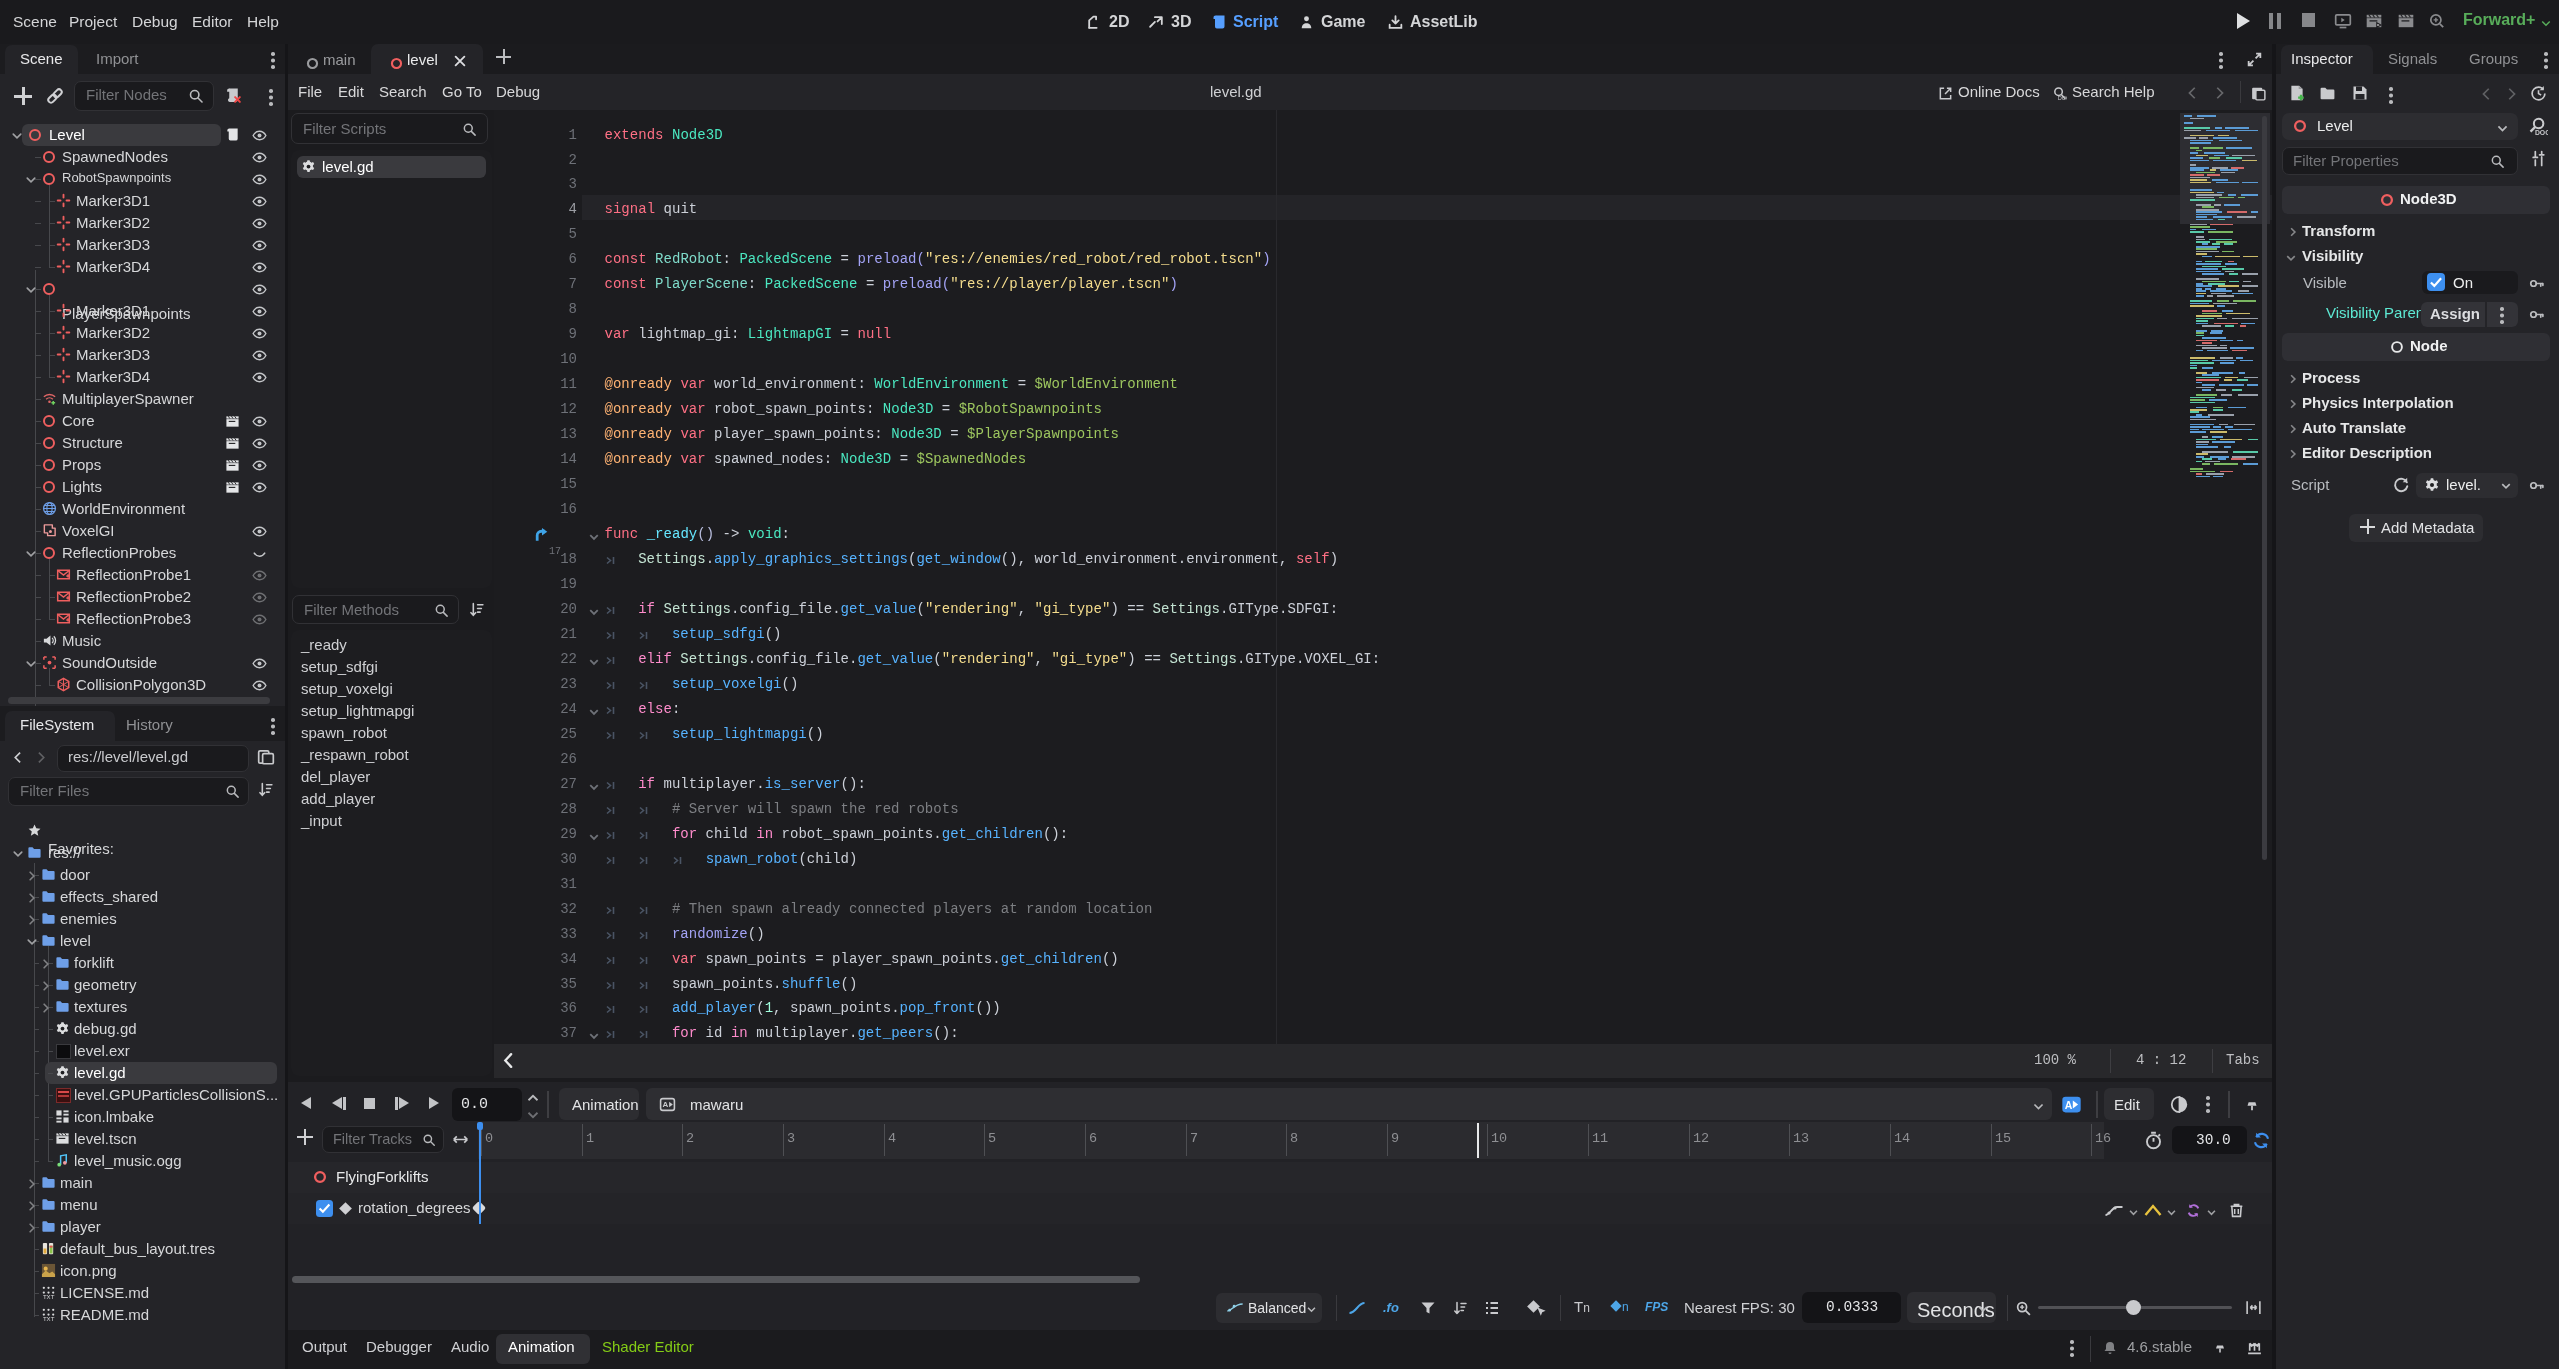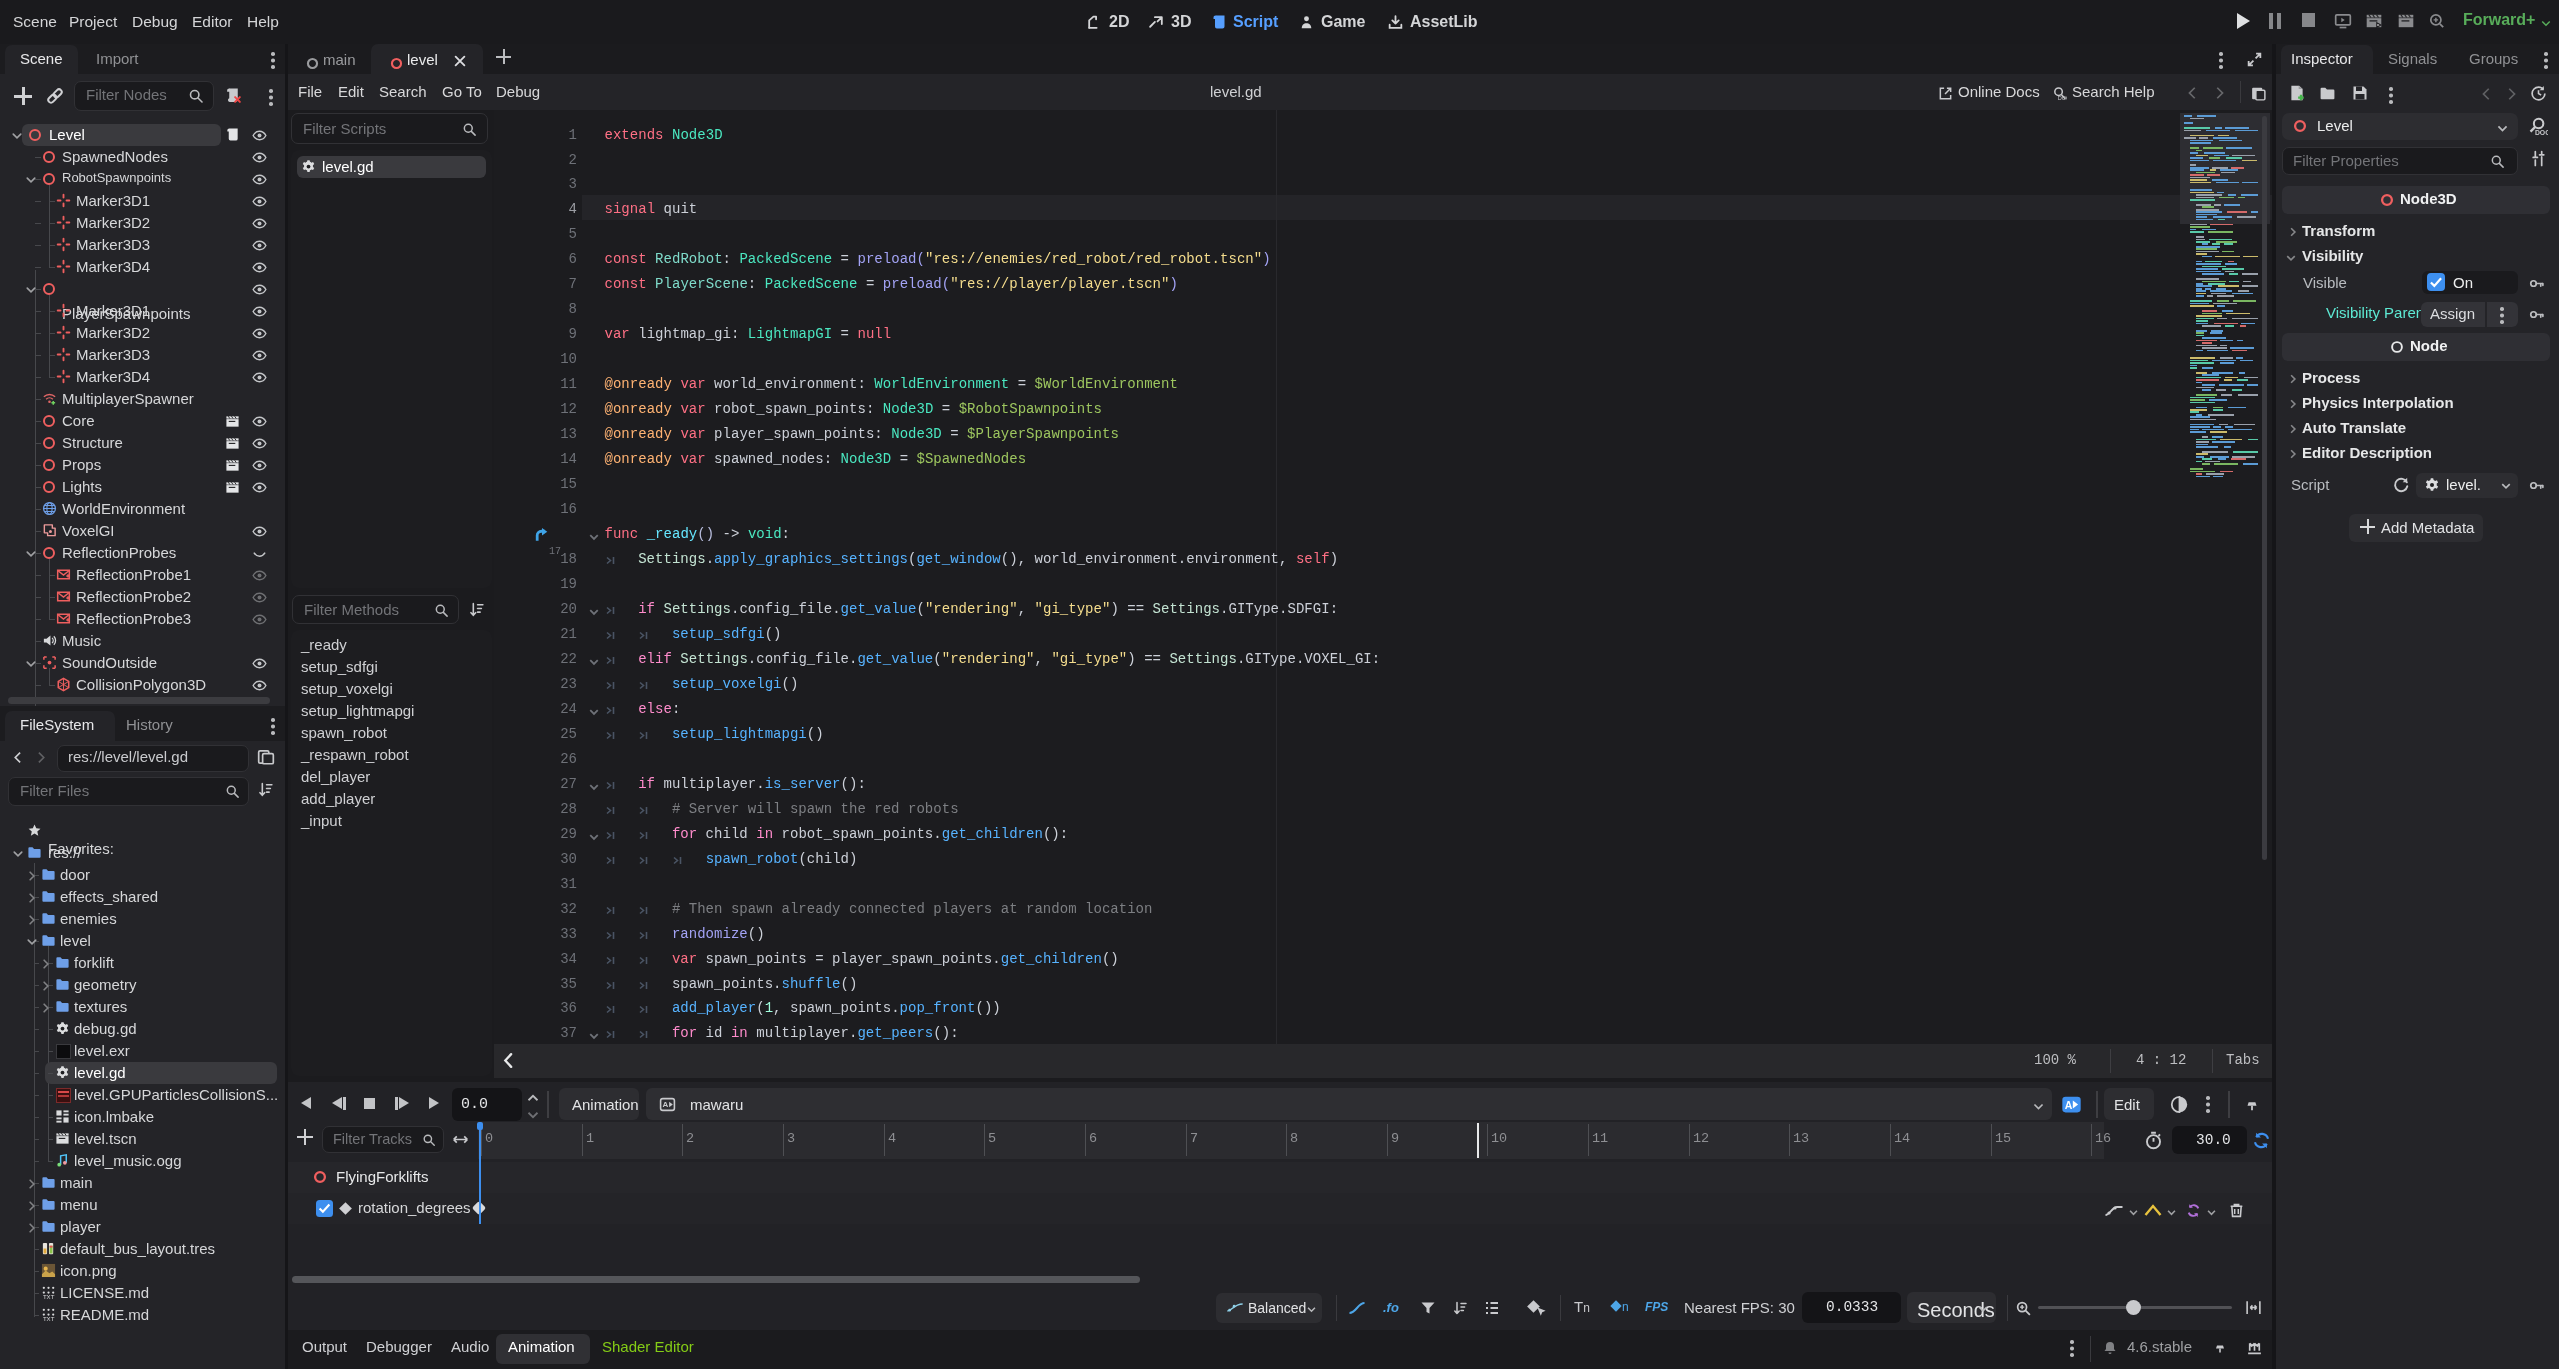--- a/index.html
+++ b/index.html
@@ -1555,21 +1555,21 @@
   <svg class="abs" style="left:2429px;top:277px;" width="14" height="11" viewBox="0 0 16 13">
       <path d="M2 6.5l4 4 8-9" fill="none" stroke="#fff" stroke-width="2.6"></path>
     </svg>
   <div class="abs" style="left:2453px;top:274px;color:#eceded;font-size:15px;">On</div>
   <svg class="abs" style="left:2528px;top:275px;color:#bcbdc0;" width="17" height="17" viewBox="0 0 16 16">
       <use href="#sy-key"></use>
     </svg>
 
   <div class="abs" style="left:2303px;top:304px;color:#5eead4;font-size:15px;margin-left:23px;">Visibility Parent</div>
   <div class="abs" style="left:2421px;top:302px;width:64px;height:25px;background:#333338;border-radius:6px 0 0 6px;"></div>
-  <div class="abs" style="left:2430px;top:305px;color:#dcdde0;font-size:15px;">Assign</div>
+  <div class="abs" style="left:2430px;top:305px;color:#dcdde0;font-size:15px;font-weight:bold;">Assign</div>
   <div class="abs" style="left:2486px;top:302px;width:31px;height:25px;background:#333338;border-radius:0 6px 6px 0;border-left:1px solid #242428;"></div>
   <div class="abs dotsv" style="left:2500px;top:307px;"></div>
   <svg class="abs" style="left:2528px;top:306px;color:#bcbdc0;" width="17" height="17" viewBox="0 0 16 16">
       <use href="#sy-key"></use>
     </svg>
 
   <div class="abs" style="left:2282px;top:333px;width:268px;height:28px;background:#2f2f34;border-radius:6px;"></div>
   <svg class="abs" style="left:2390px;top:340px;" width="14" height="14" viewBox="0 0 16 16">
       <circle cx="8" cy="8" r="5.6" fill="none" stroke="#e8e9ea" stroke-width="2.2"></circle>
     </svg>

